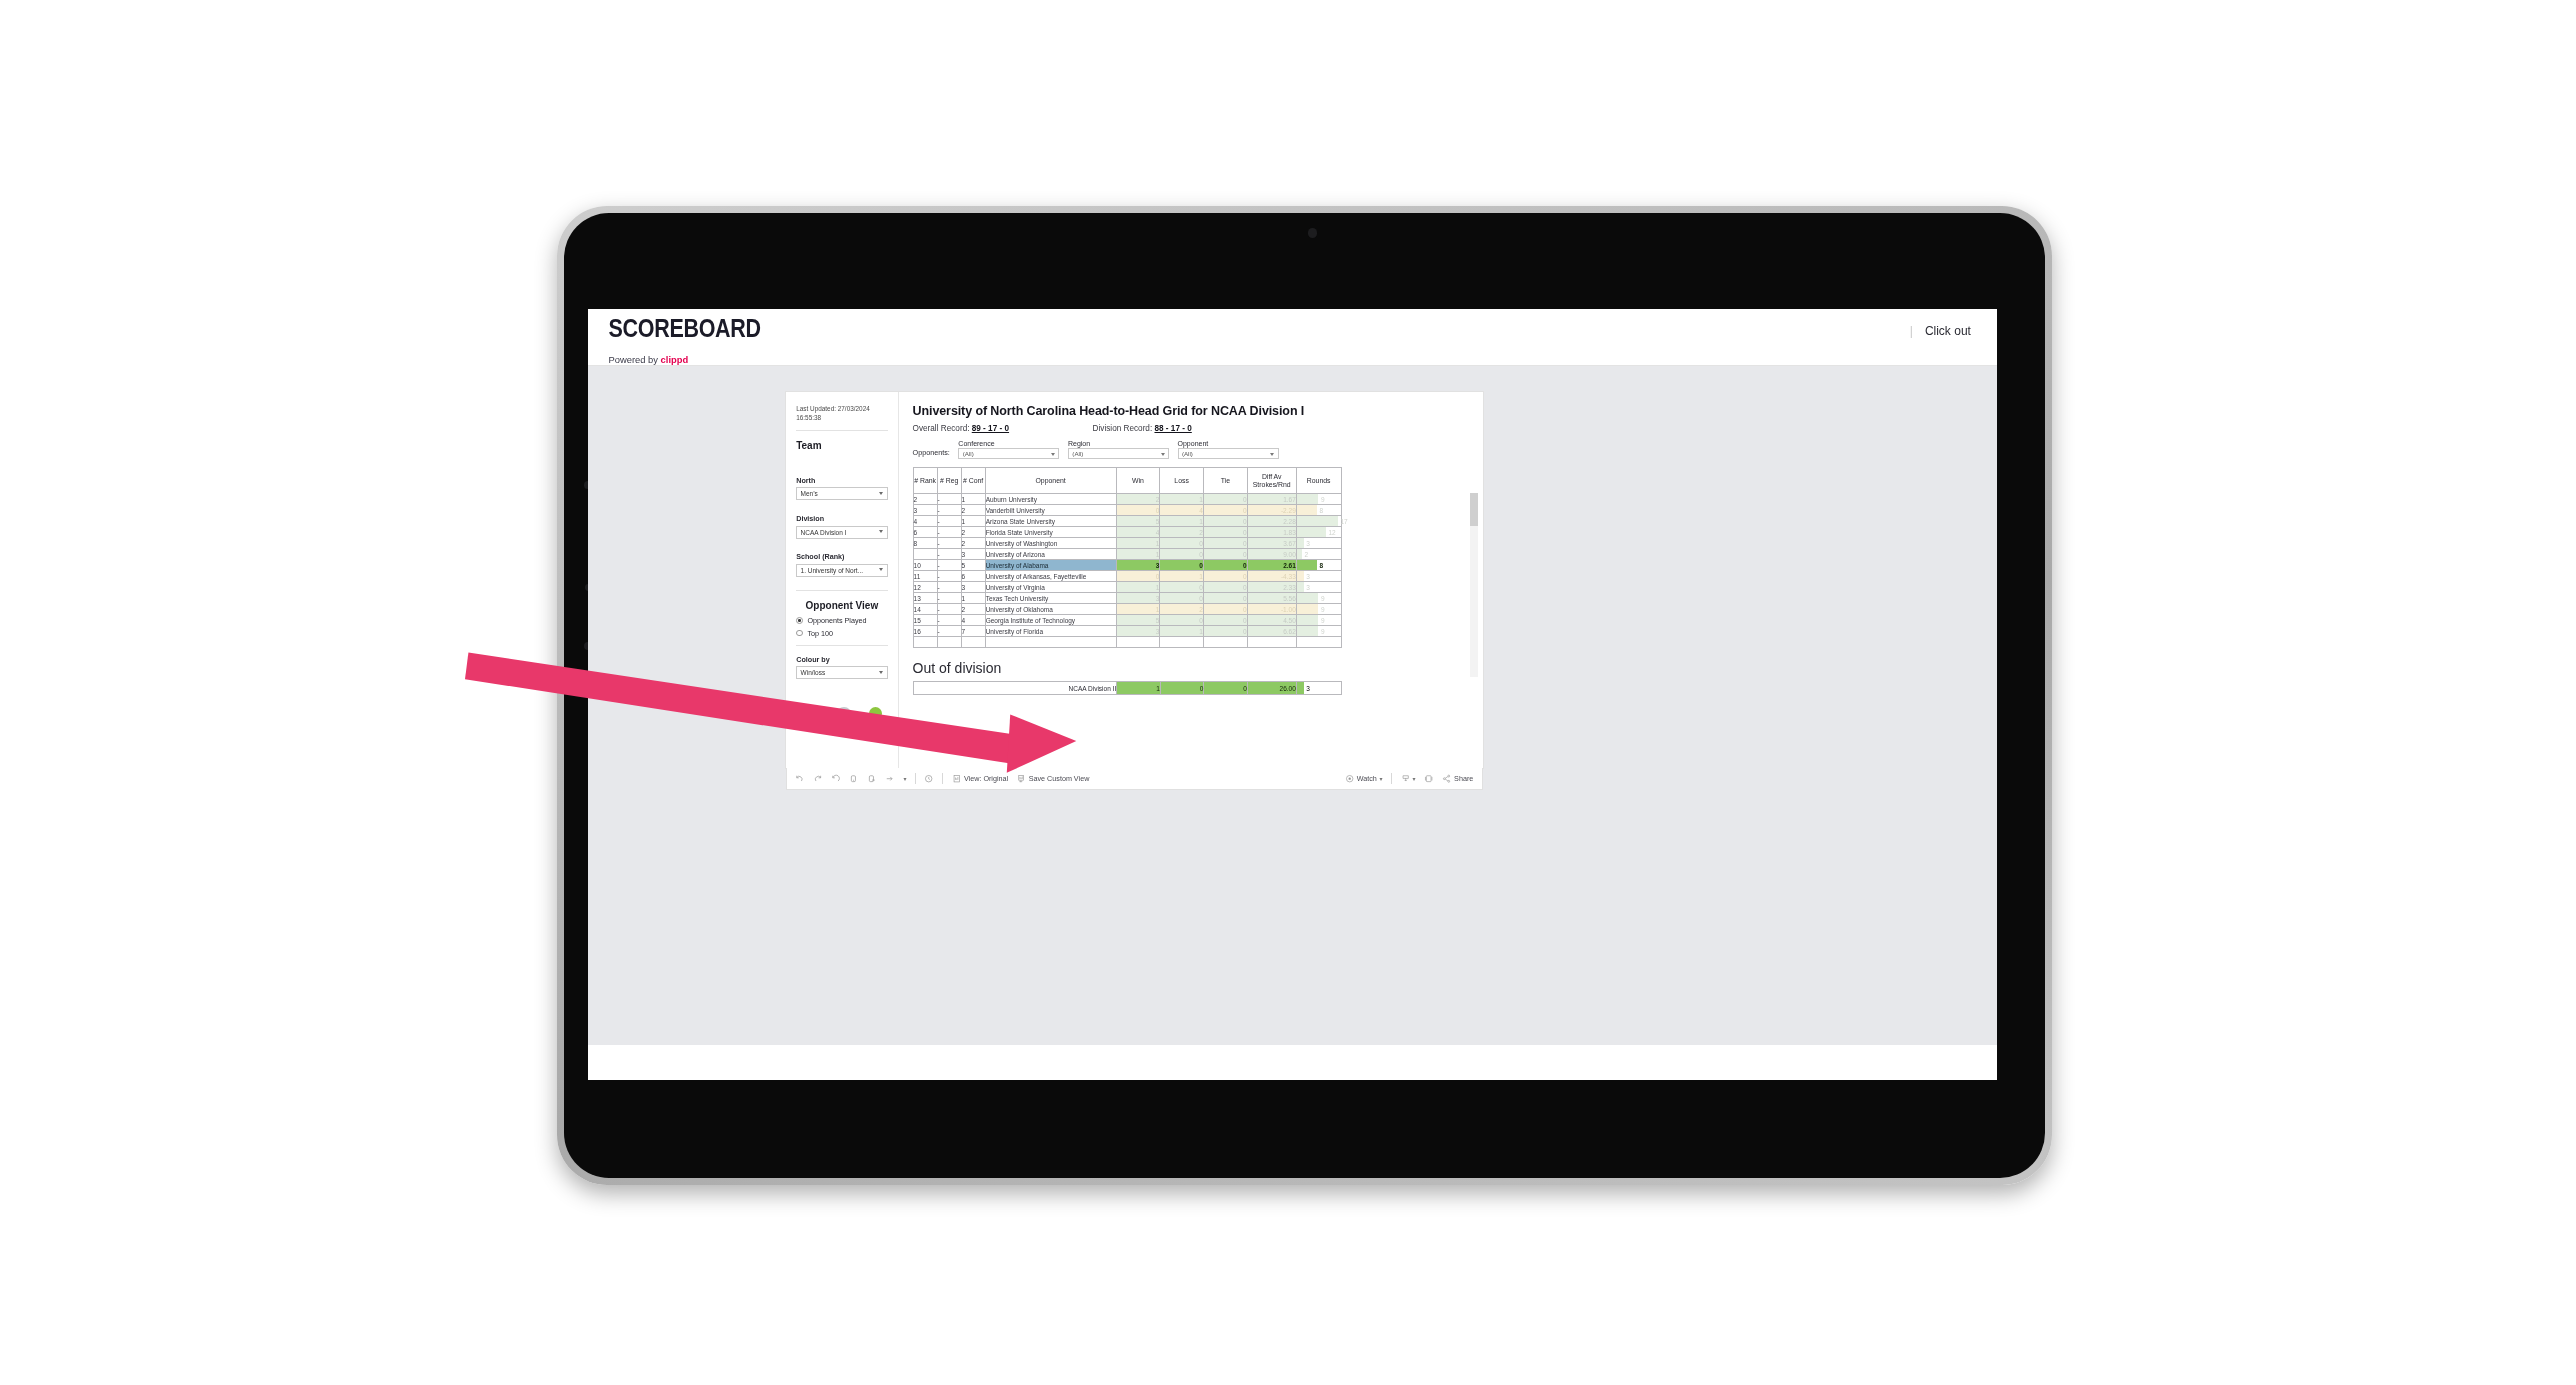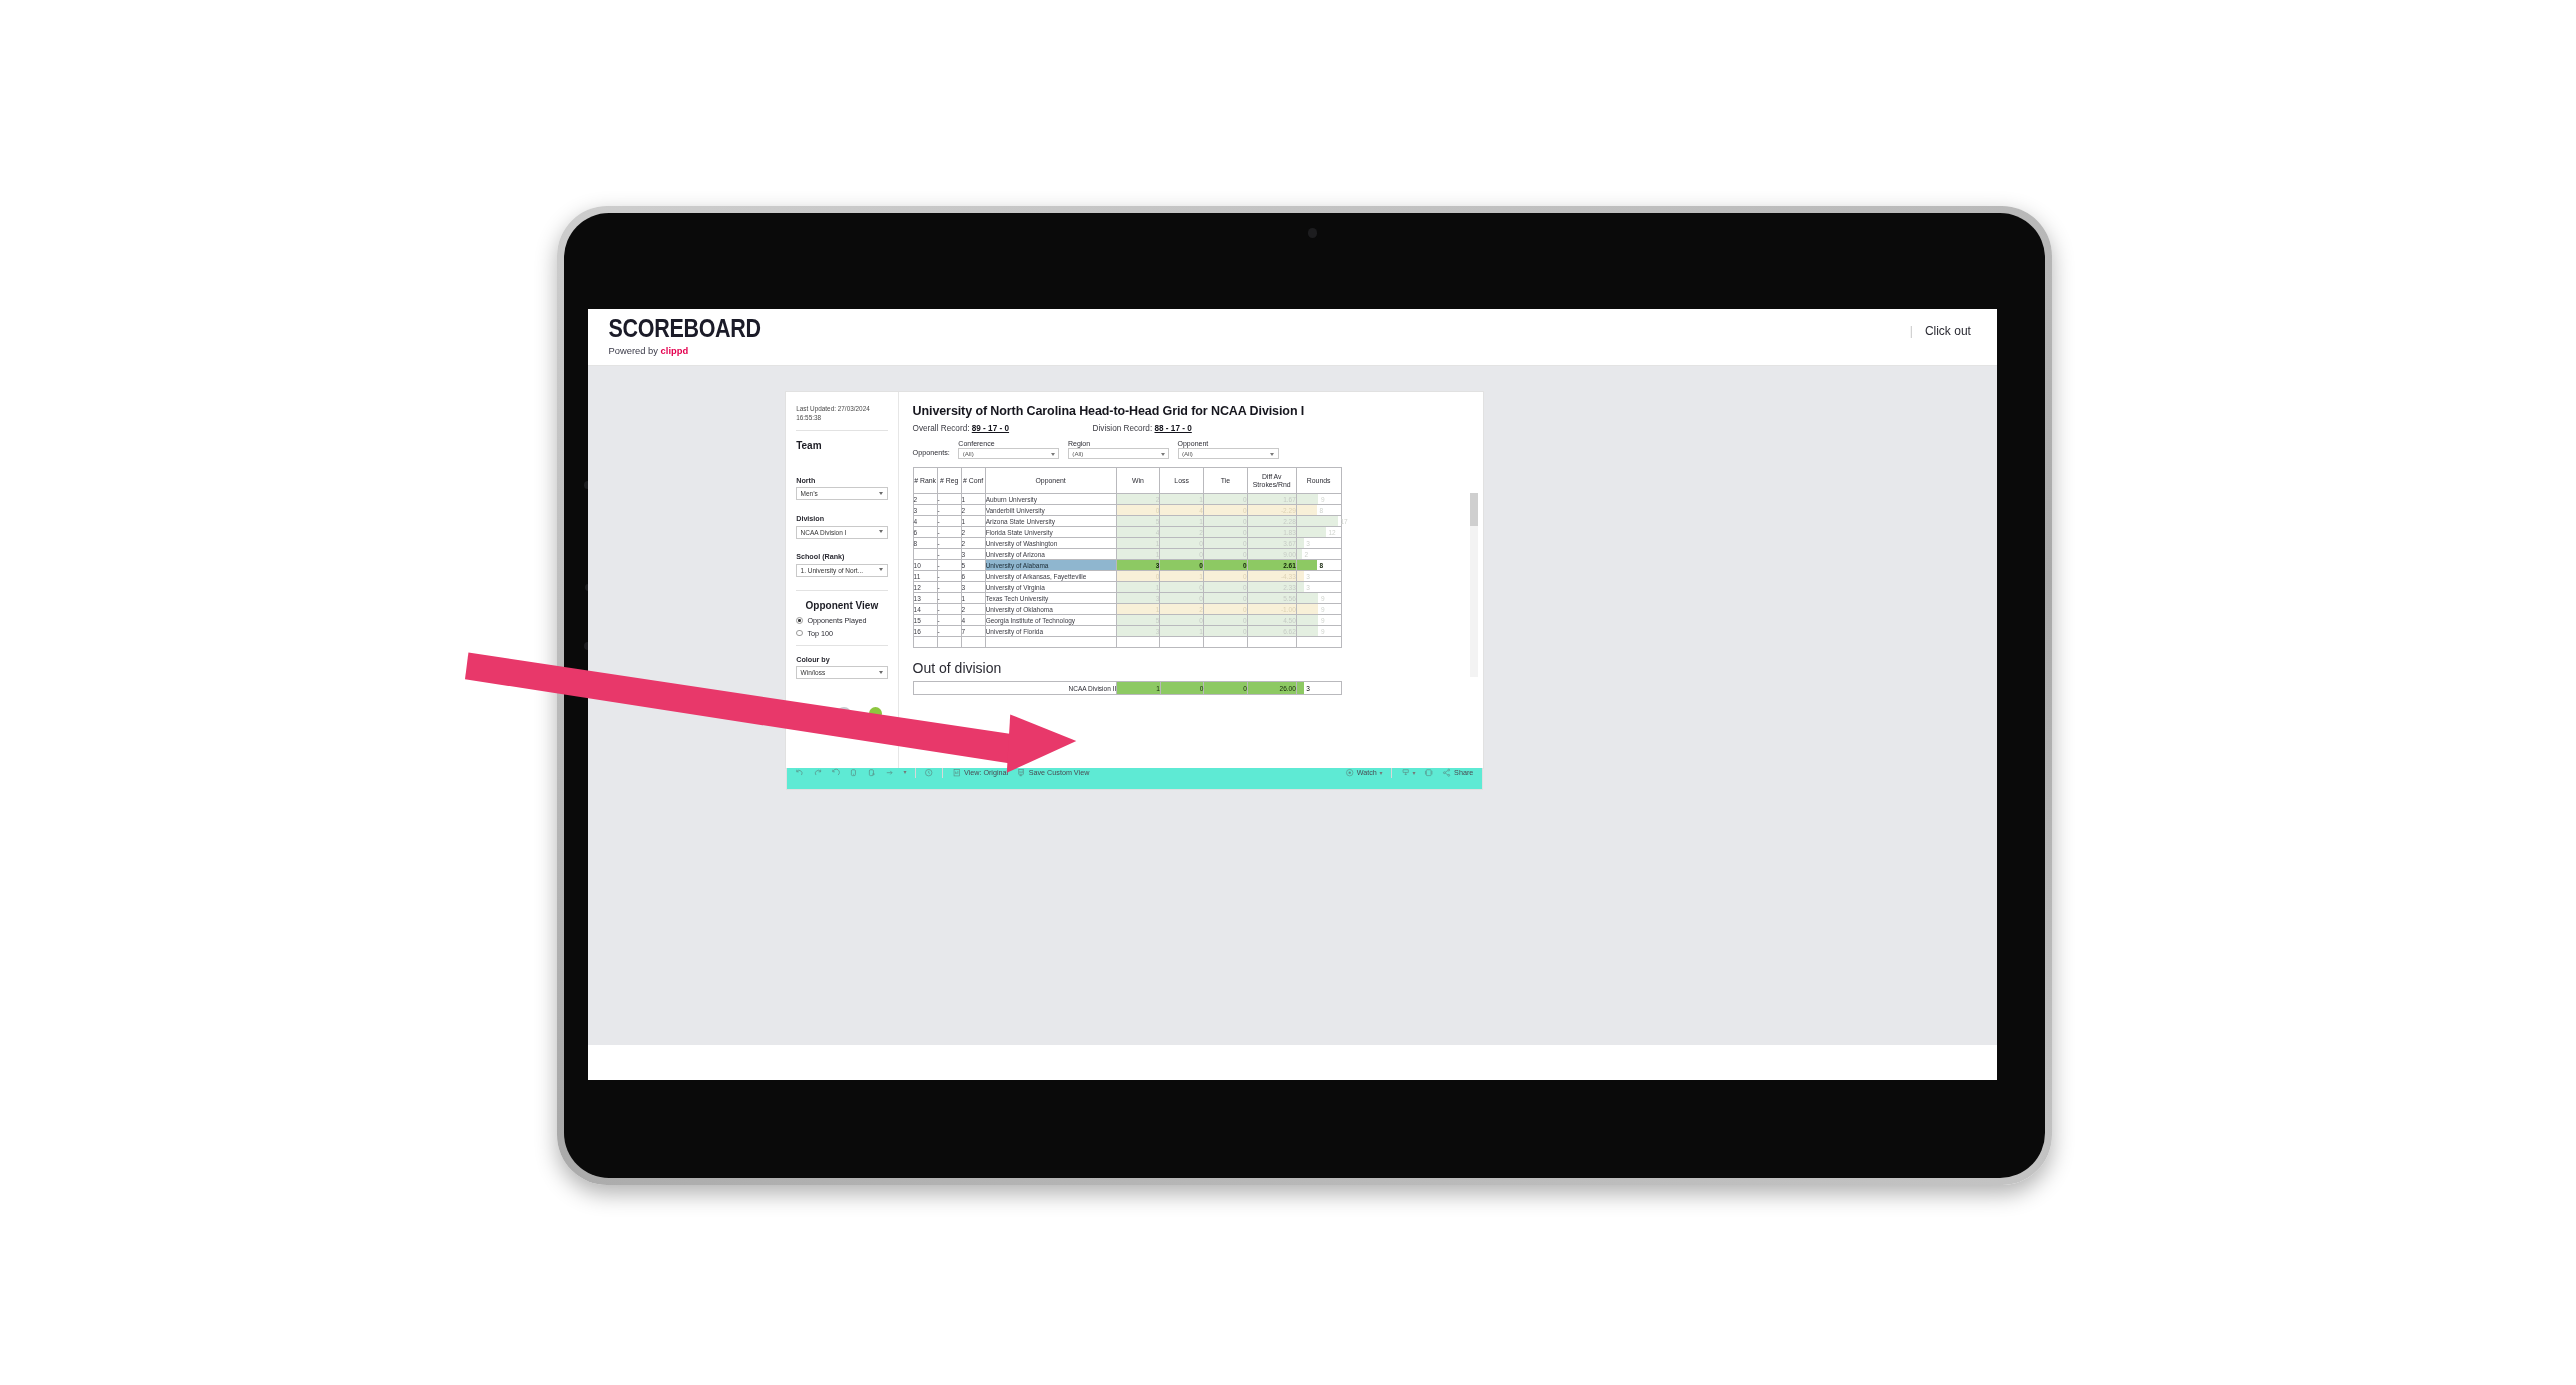--- a/index.html
+++ b/index.html
@@ -61,21 +61,21 @@
     border-bottom: 0.9px solid #e3e3e3;
     position: relative;
   }
   .brand { padding: 8.6px 0 0 20.6px; width: 146px; }
   .brand-title {
     font-family:"Liberation Sans", sans-serif;
     font-weight: 700; font-size: 21.5px; letter-spacing: -0.3px;
     color:#1b1b28; line-height: 1;
     transform: scaleY(1.18); transform-origin: left top;
   }
-  .brand-sub { font-size: 9.4px; color:#3a3a48; margin-top: 6px; }
+  .brand-sub { font-size: 9.4px; color:#3a3a48; margin-top: 15px; }
   .brand-sub .clippd { color:#e4004f; font-weight:700; }
 
   .topnav-items { display:flex; align-items:flex-start; margin-left: 10.3px; }
   .topnav-item {
     padding: 15.5px 17px 0 17px;
     font-size: 13px; letter-spacing: 0.3px;
     color:#2b2b33; height: 57px;
     border-left: 0.9px solid #ececec;
     white-space:nowrap; cursor:pointer;
   }
@@ -177,22 +177,22 @@
   .ood-h { font-size: 14px; color:#2a2a32; margin: 12px 0 5.2px 0; }
   table.ood { border-collapse:collapse; table-layout:fixed; width:429px; font-size:6.5px; }
   table.ood td { border:0.9px solid #b9b9bd; height:13px; padding:0; }
   .ood-lbl { text-align:right; padding-right:3.4px; color:#2a2a32; width: 187px; }
   .ood-v { text-align:right; padding-right:3.4px; background:#8dc963; color:#14240a; }
   .ood-r { position:relative; padding:0; width:41px; }
 
   
   .toolbar {
     position:absolute; left:198px; top:402px; width:697px; height:22px;
-    background:#5eead4; border:0.9px solid #e0e0e0; border-top:none;
-    display:flex; align-items:flex-start; padding: 0 8.6px; gap: 8.6px;
+    background:#ffffff; border:0.9px solid #e0e0e0; border-top:none;
+    display:flex; align-items:center; padding: 0 8.6px; gap: 8.6px;
     font-size: 7.2px; color:#4a4a52;
   }
   .tb-icn { width:9.4px; height:9.4px; display:inline-block; opacity:.62; }
   .tb-sep { width:0.9px; height:10.3px; background:#d8d8d8; }
   .tb-item { display:flex; align-items:center; gap:2.6px; cursor:pointer; white-space:nowrap; }
   .tb-spacer { flex: 1; }
 </style>
 </head>
 <body>
 

